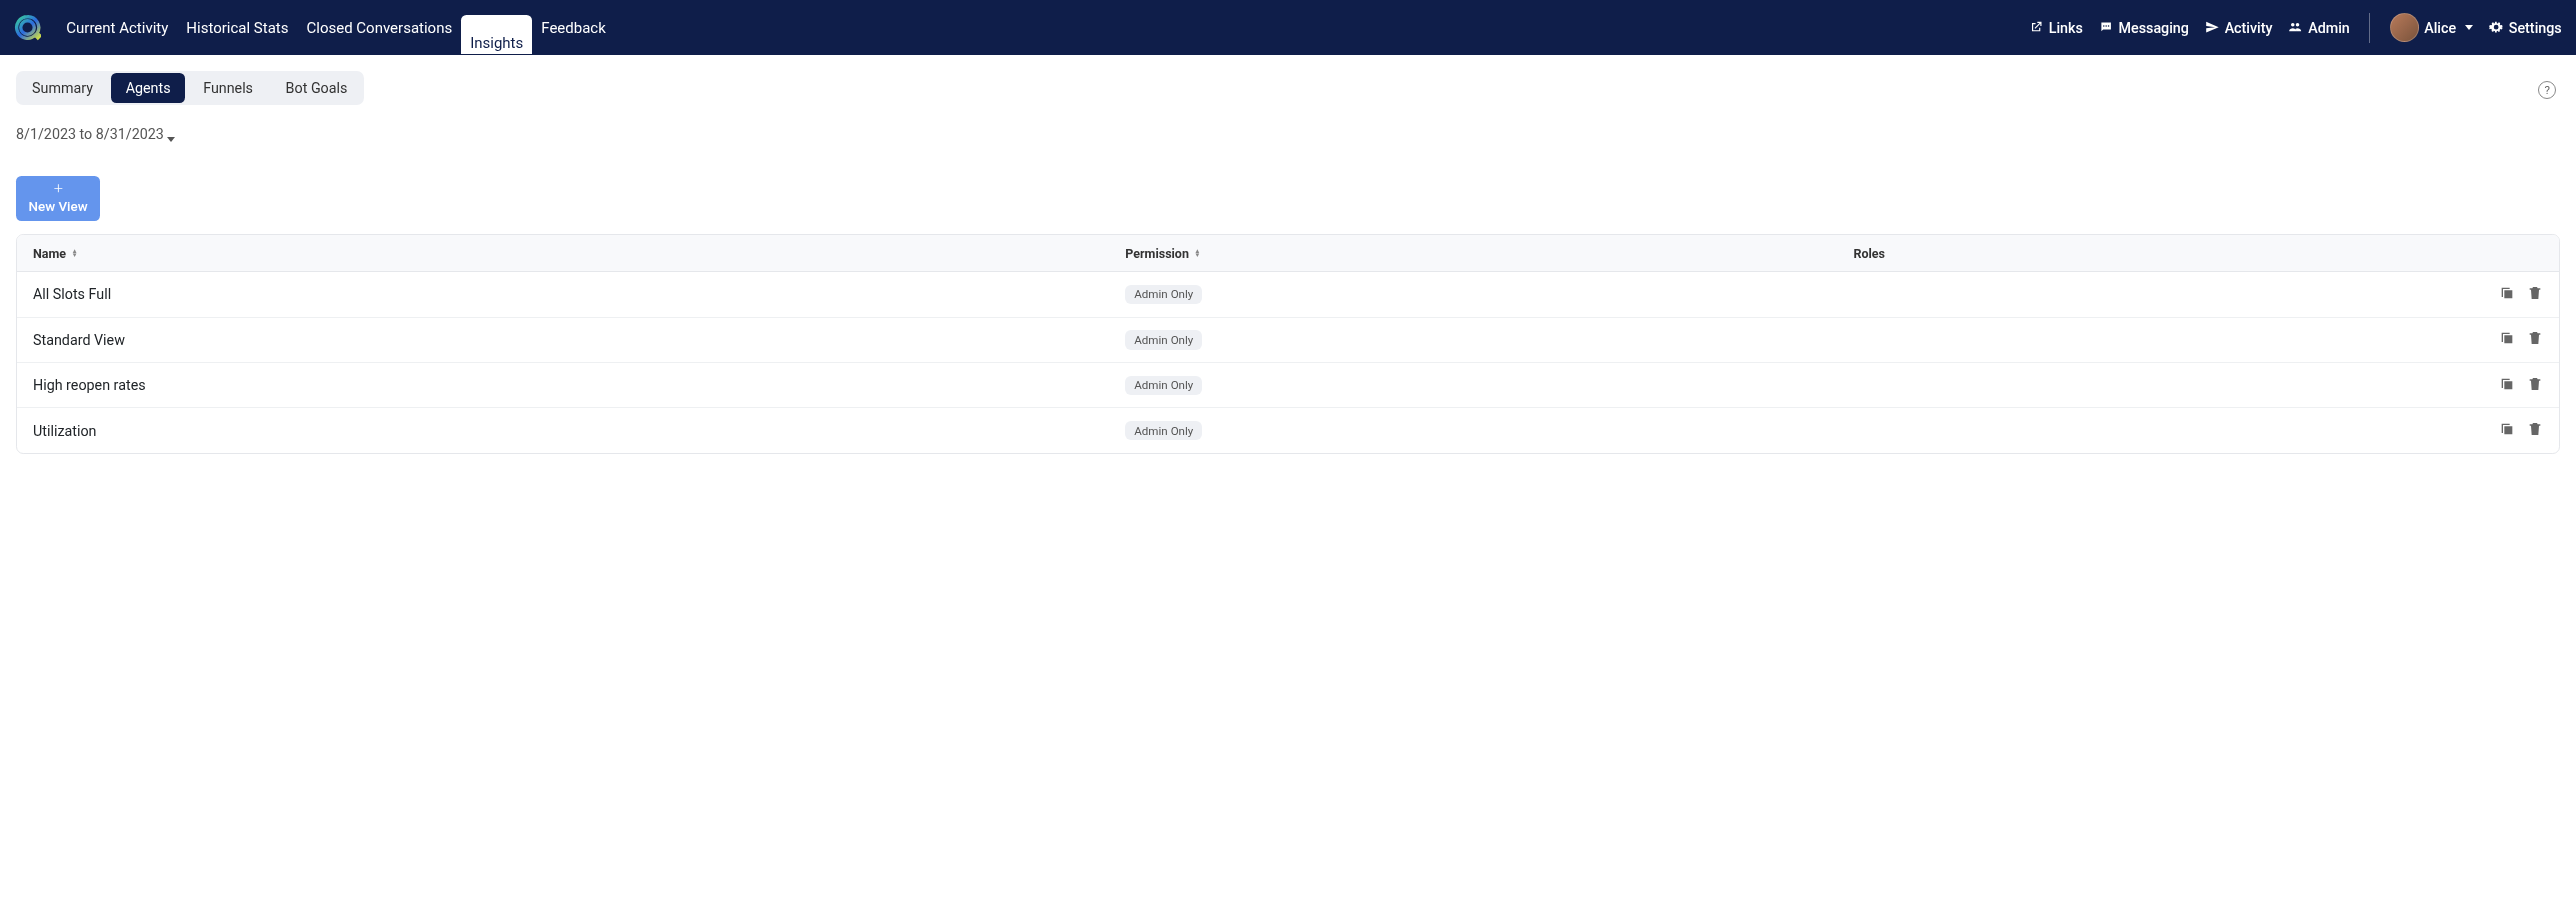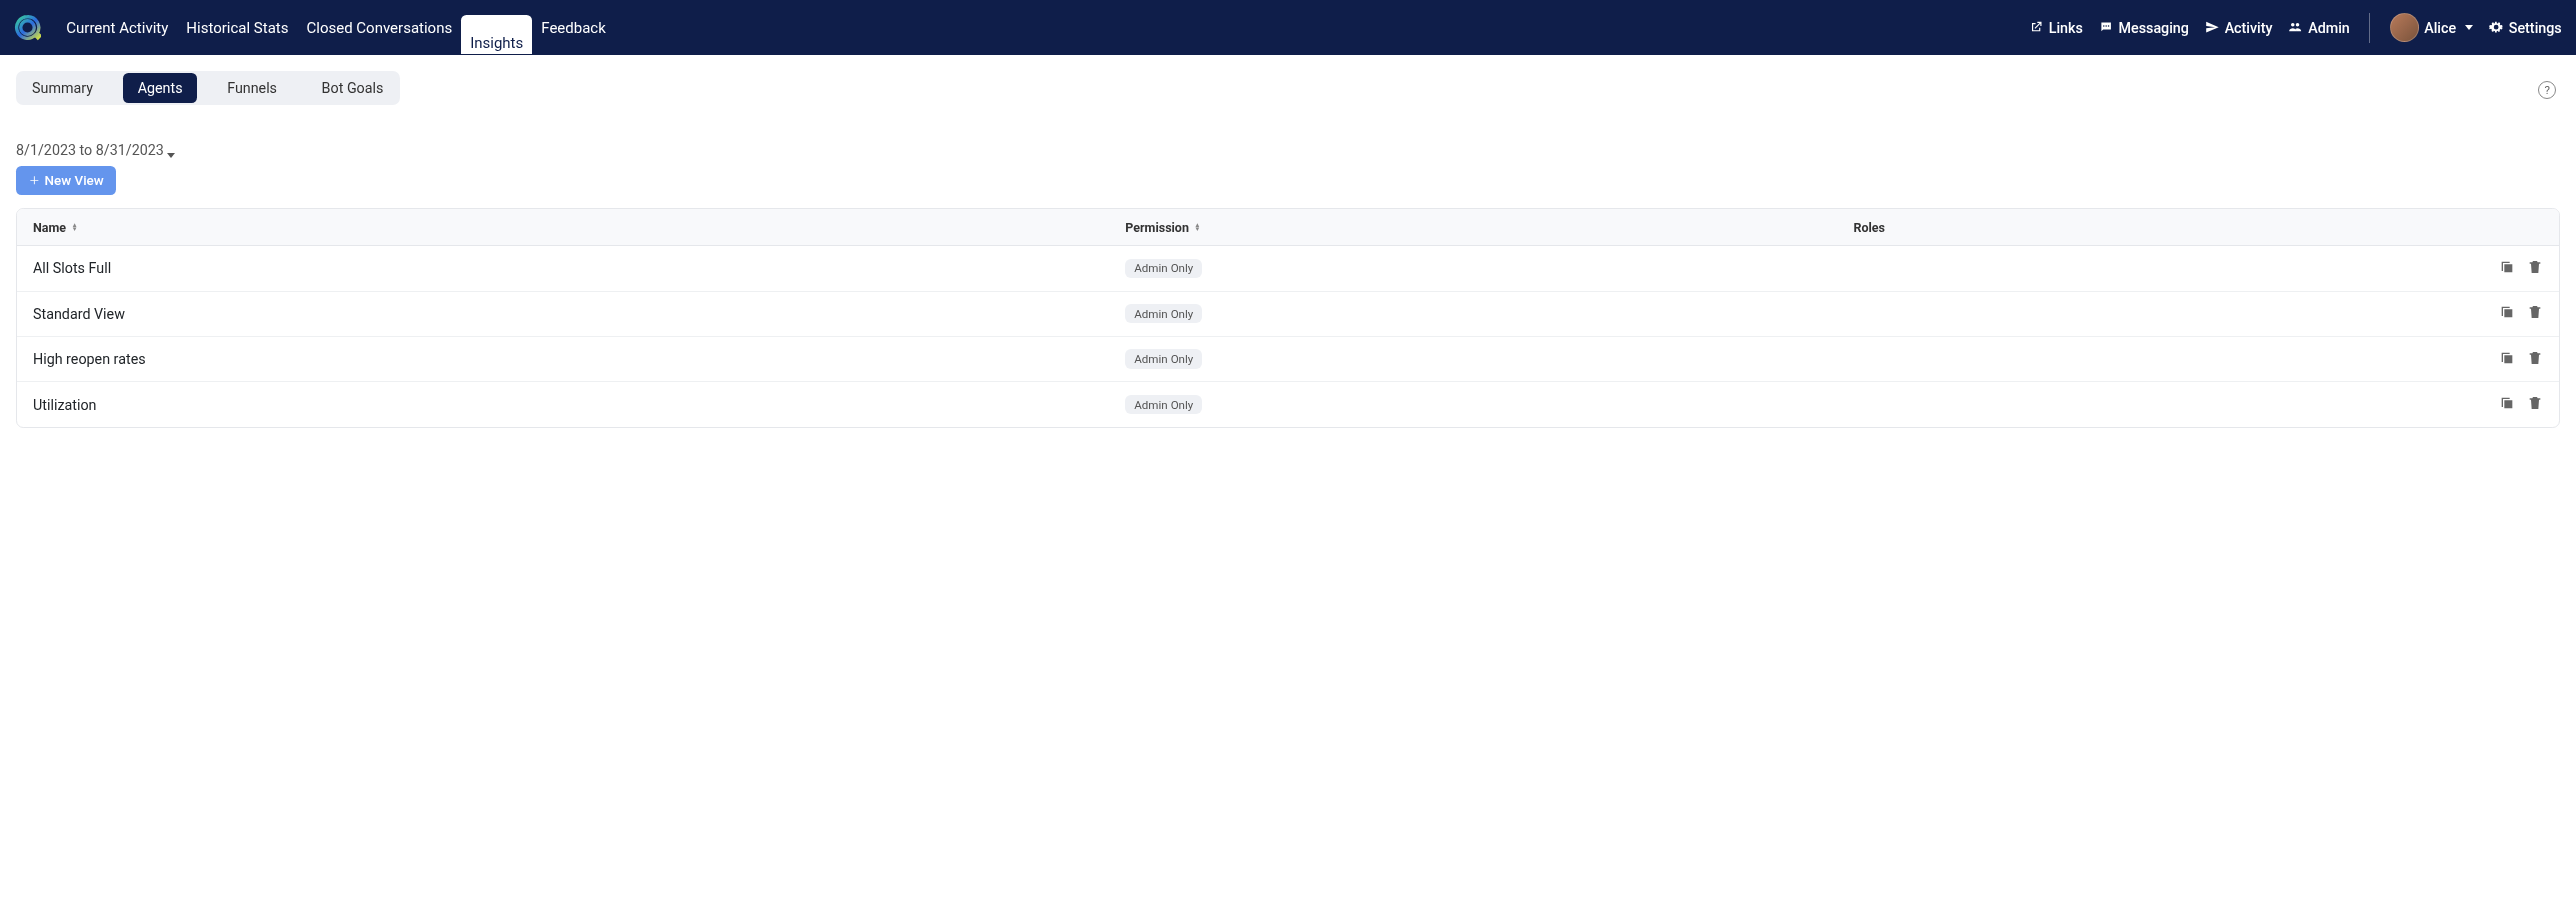--- a/index.html
+++ b/index.html
@@ -35,41 +35,41 @@
 }
 .nav-right { margin-left: auto; display: flex; align-items: center; gap: 16px; font-size: 14.3px; }
 .nav-item { display: flex; align-items: center; gap: 5.4px; cursor: pointer; font-weight: 500; }
 .nav-item svg { width: 14.3px; height: 14.3px; fill: #fff; }
 .divider { width: 0.9px; height: 30px; background: rgba(255,255,255,0.35); margin: 0 3.6px; }
 .avatar { width: 29px; height: 29px; border-radius: 50%; background: linear-gradient(135deg,#b87a5a,#7a533c); display:inline-block; border:1.8px solid rgba(255,255,255,.2); }
 .caret-down { width: 0; height: 0; border-left: 4.5px solid transparent; border-right: 4.5px solid transparent; border-top: 5.4px solid #fff; display:inline-block; margin-left:3.6px;}
 
 
 .content { padding: 16px; }
-.subtabs { display: flex; gap: 16px; background: #eef0f4; border-radius: 7.2px; padding: 1.8px; width: max-content; }
+.subtabs { display: flex; gap: 4px; background: #eef0f4; border-radius: 7.2px; padding: 1.8px; width: max-content; }
 .subtab {
   padding: 7.2px 14.3px; font-size: 14.3px; border-radius: 5.4px; cursor: pointer; color:#333;
 }
 .subtab.active { background: #0f1e4a; color: #fff; }
 
 .help-icon {
   position: absolute; right: 19.7px; top: 81px;
   width: 18px; height: 18px; border: 0.9px solid #888; border-radius: 50%;
   display:flex; align-items:center; justify-content:center;
   font-size:11.6px; color:#666; cursor:pointer;
 }
 
-.daterange { margin-top: 37px; font-size: 14.3px; color:#555; cursor:pointer; display:flex; align-items:flex-end; gap:3.6px; }
+.daterange { margin-top: 21px; font-size: 14.3px; color:#555; cursor:pointer; display:flex; align-items:flex-end; gap:3.6px; }
 .daterange .mini-caret { width:0;height:0;border-left:4.5px solid transparent;border-right:4.5px solid transparent;border-top:5.4px solid #555; }
 
 .new-view-btn {
-  margin-top: 8px;
+  margin-top: 34px;
   background: #6495ed; color:#fff; border:none; border-radius:5.4px;
   padding: 7.2px 12.5px; font-size:13.4px; font-weight:500; cursor:pointer;
-  display:inline-flex; align-items:center; gap:5.4px;
+  display:inline-flex; align-items:center; gap:5.4px;flex-direction:column;
 }
 
 .table {
   margin-top: 12.5px;
   border: 0.9px solid #e5e7eb; border-radius: 7.2px; overflow: hidden;
   width: 100%;
 }
 .table-head {
   display:grid; grid-template-columns: 3fr 2fr 1.6fr 107px;
   background:#f8f9fb; border-bottom:0.9px solid #e5e7eb;

